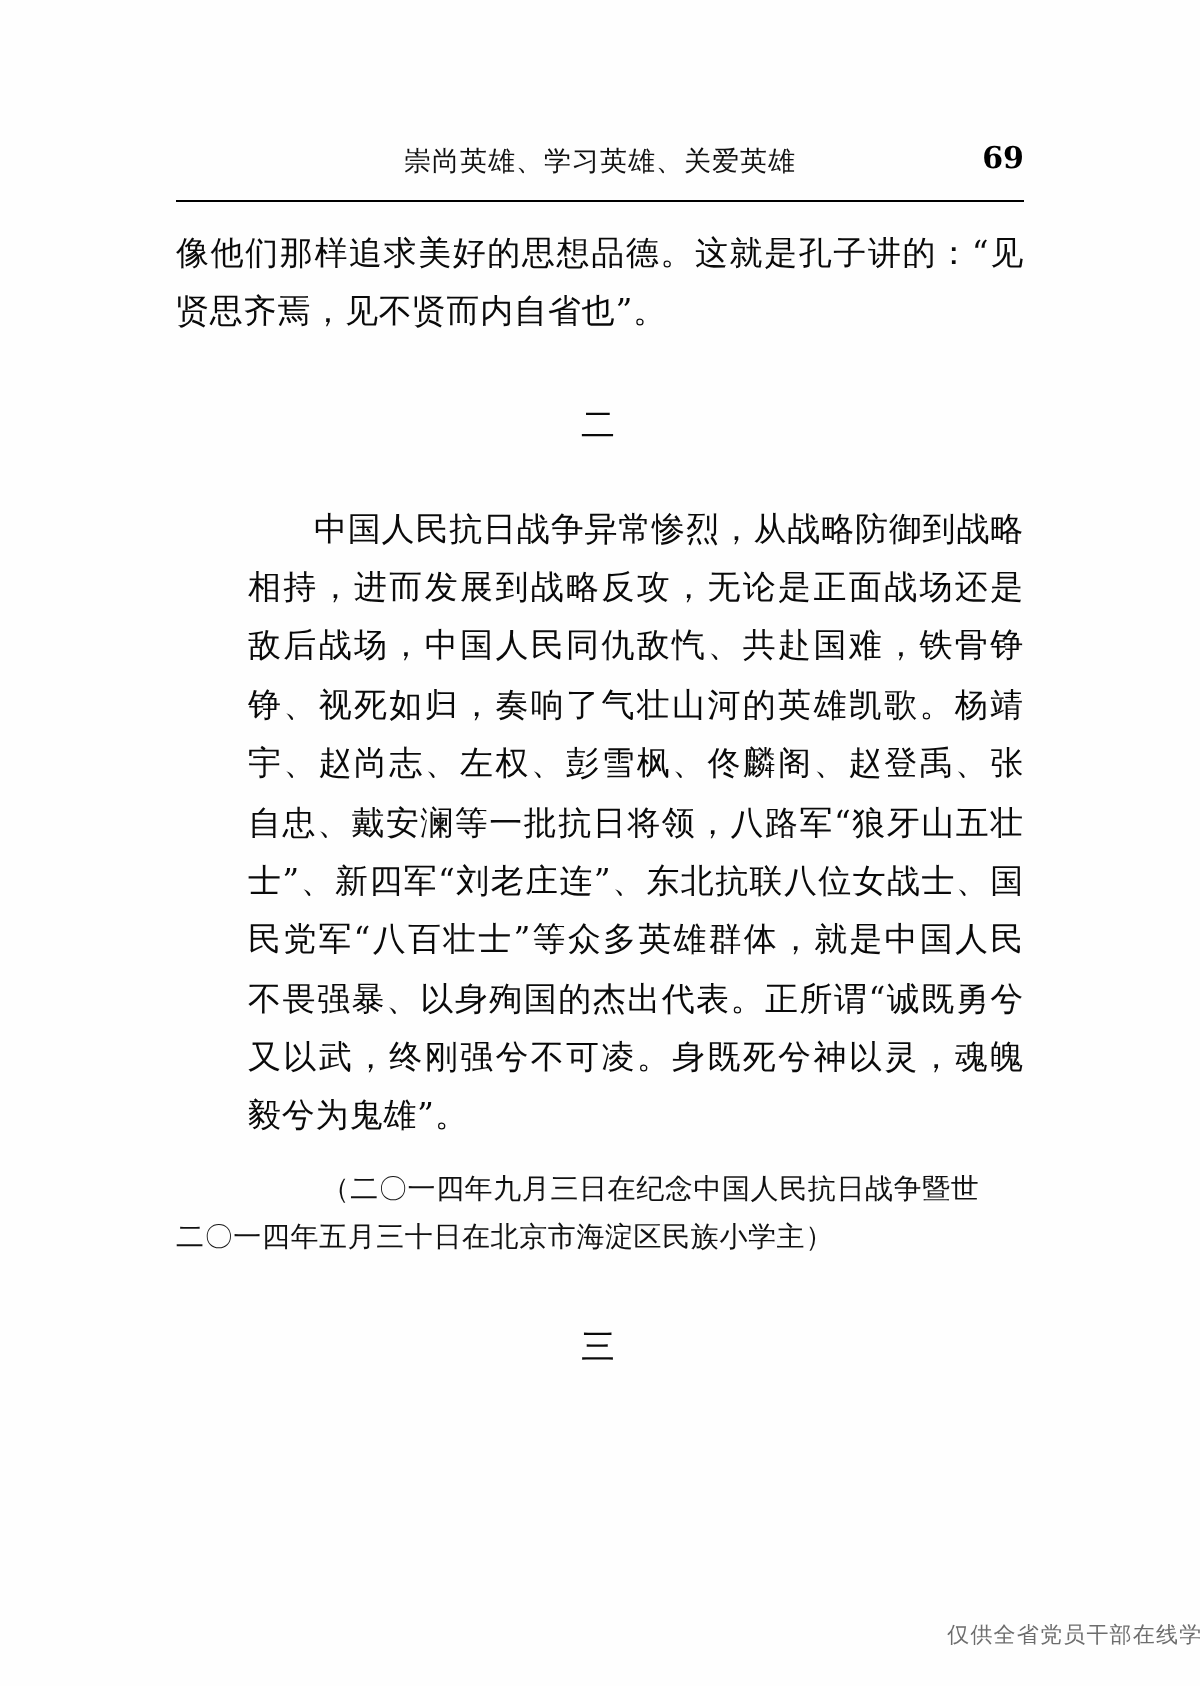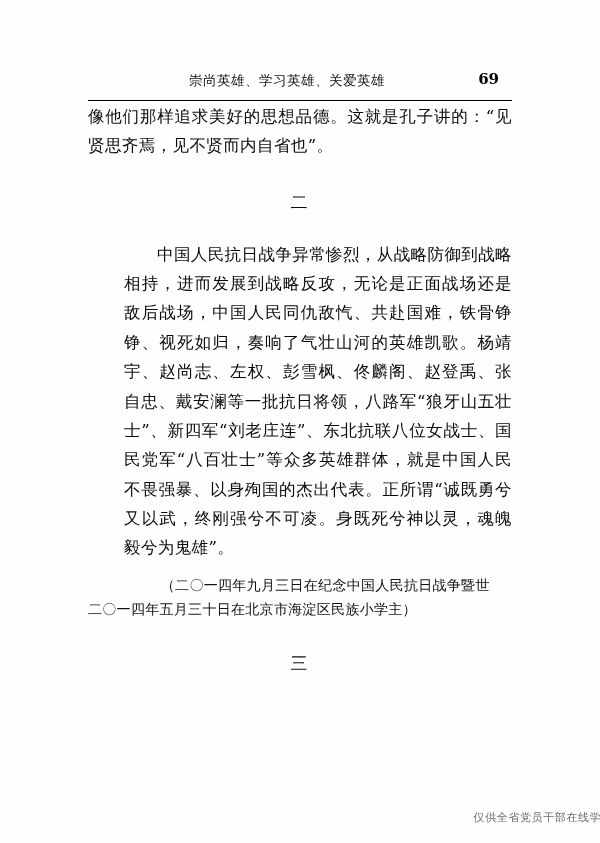--- a/index.html
+++ b/index.html
@@ -17,21 +17,21 @@
   }
   .page {
     position: absolute;
     left: 0; top: 0;
     width: 600px;
     height: 843px;
     background: #fefefe;
   }
   .header {
     position: absolute;
-    left: 75px;
+    left: 88px;
     top: 72px;
     width: 424px;
     display: flex;
     align-items: baseline;
     justify-content: center;
   }
   .header-title {
     font-size: 13.5px;
     letter-spacing: 0.5px;
     color: #111;
@@ -51,21 +51,21 @@
     position: absolute;
     left: 88px;
     top: 100px;
     width: 424px;
     height: 0;
     border-top: 1.6px solid #000;
   }
   .content {
     position: absolute;
     left: 88px;
-    top: 102px;
+    top: 112px;
     width: 424px;
   }
   p {
     margin: 0;
     font-size: 16.5px;
     line-height: 1.78;
     text-align: justify;
     text-justify: inter-ideograph;
     letter-spacing: 0.4px;
     color: #0a0a0a;

